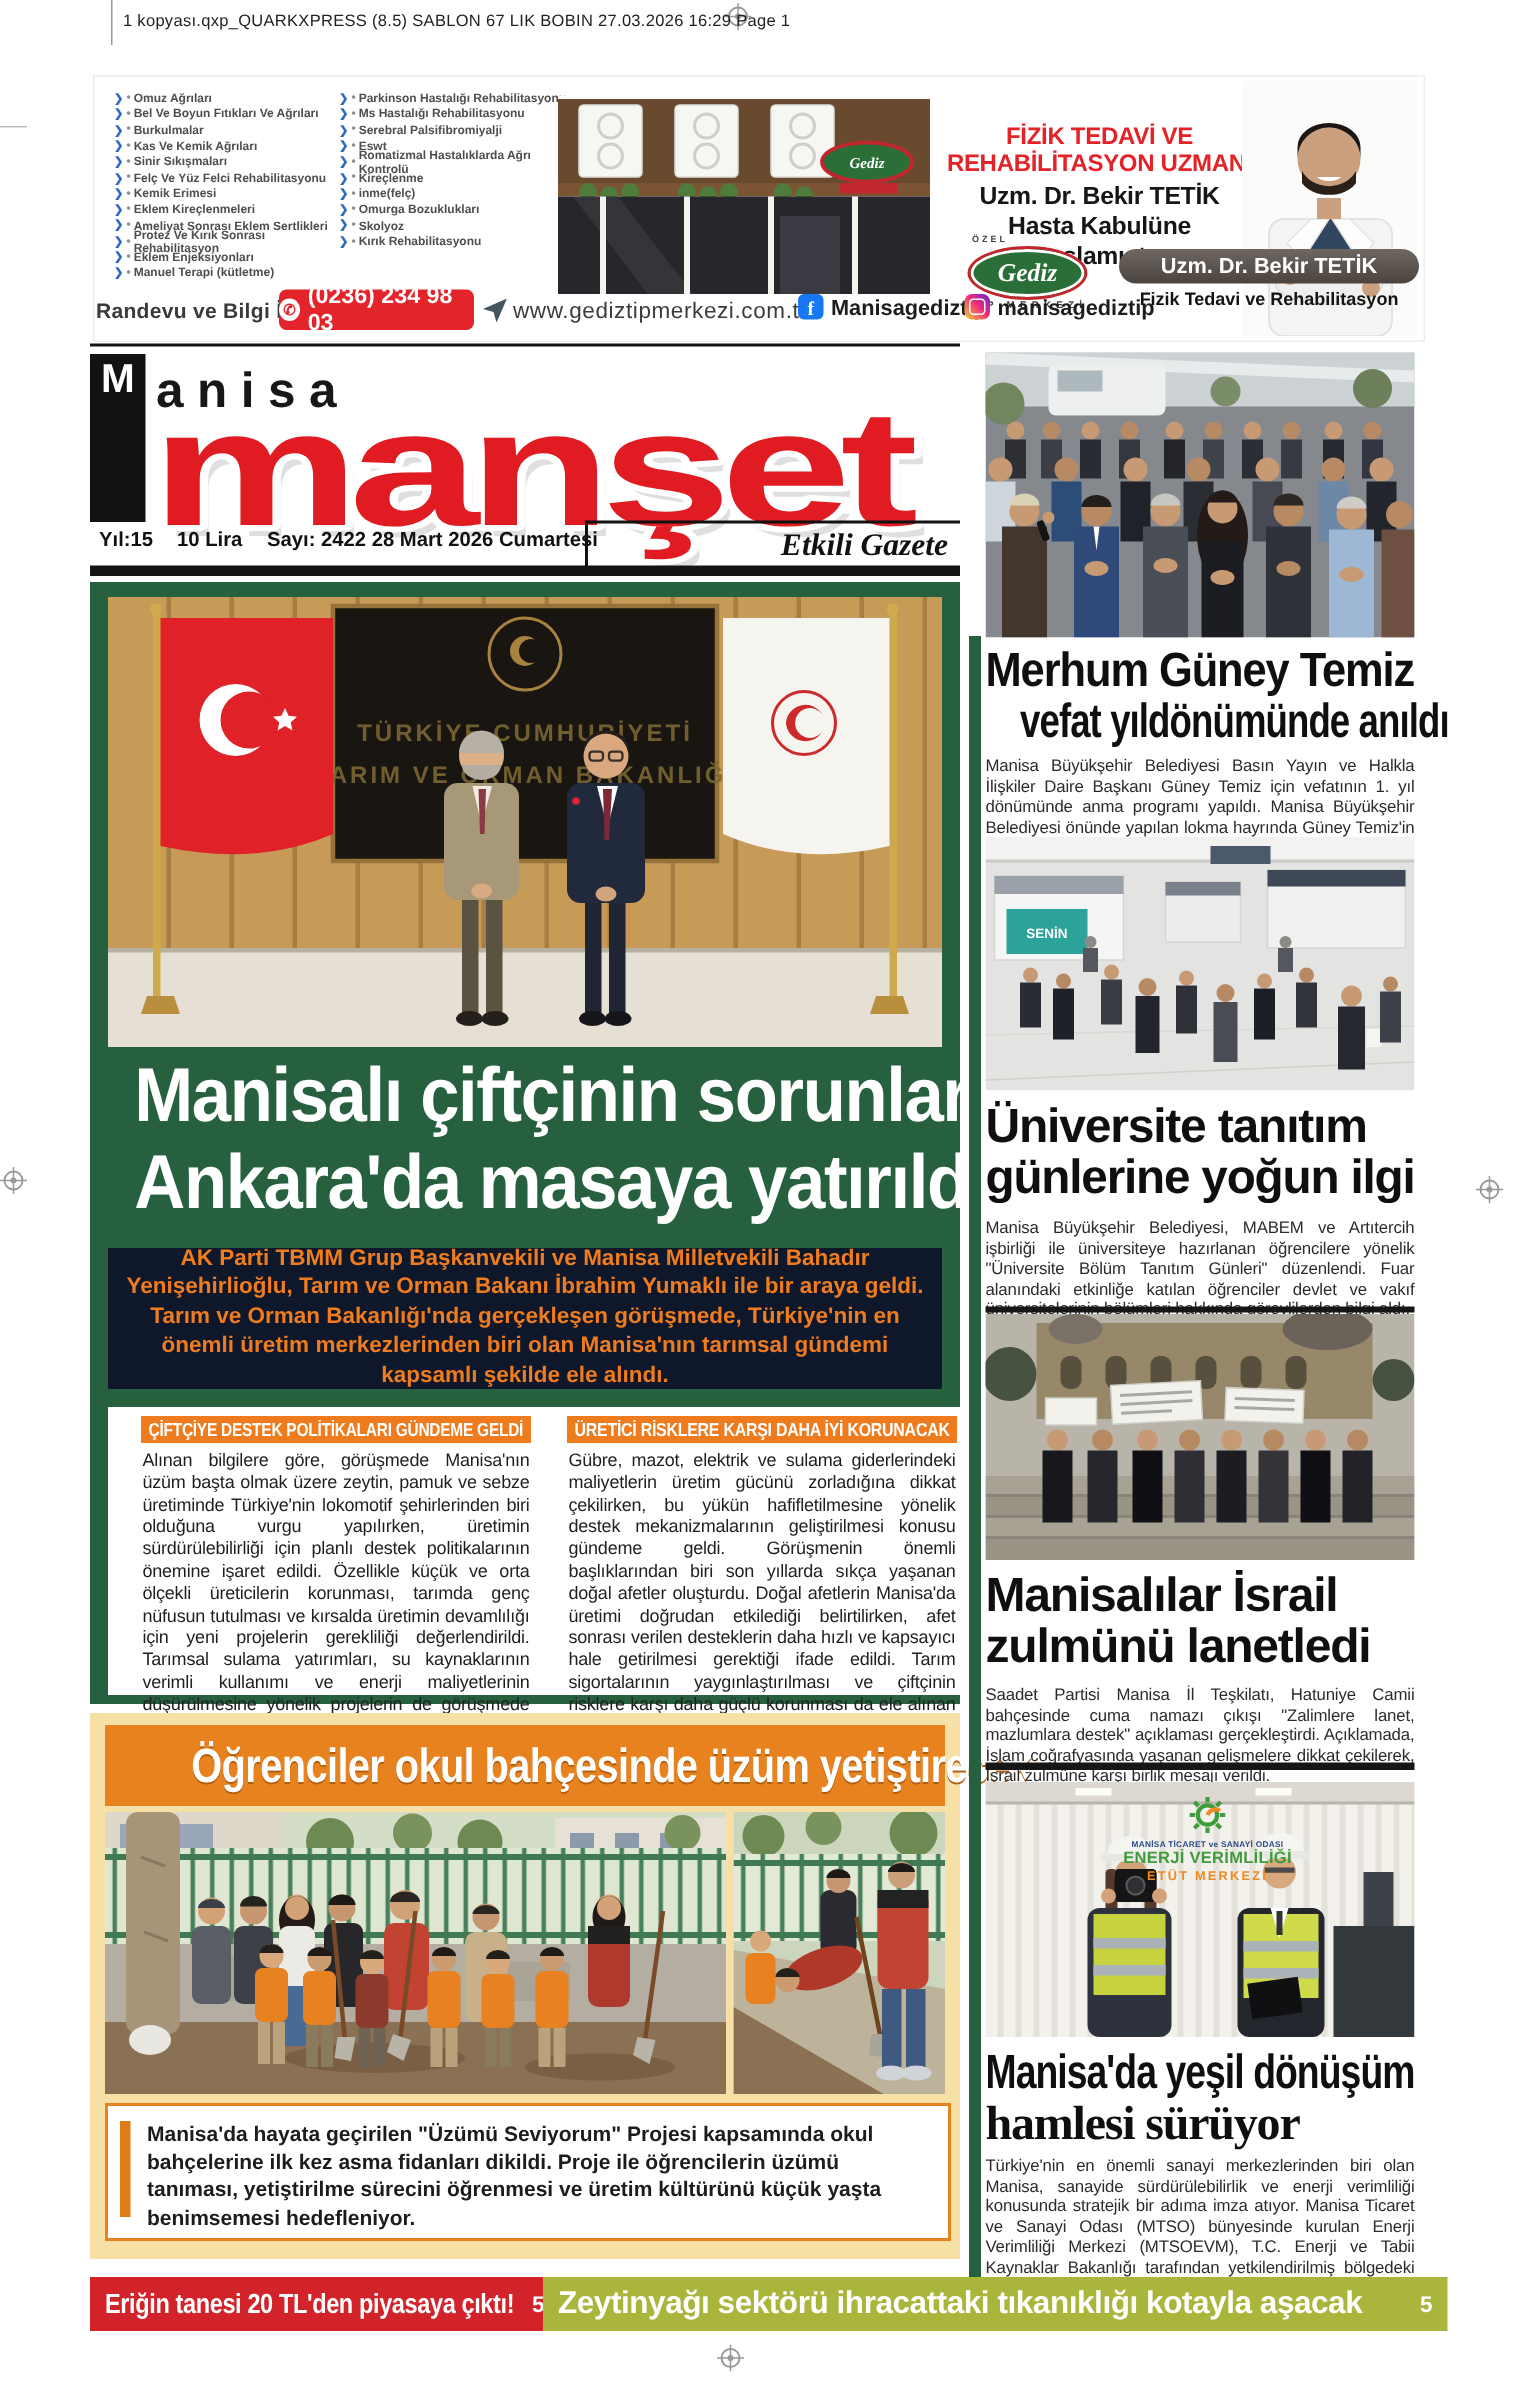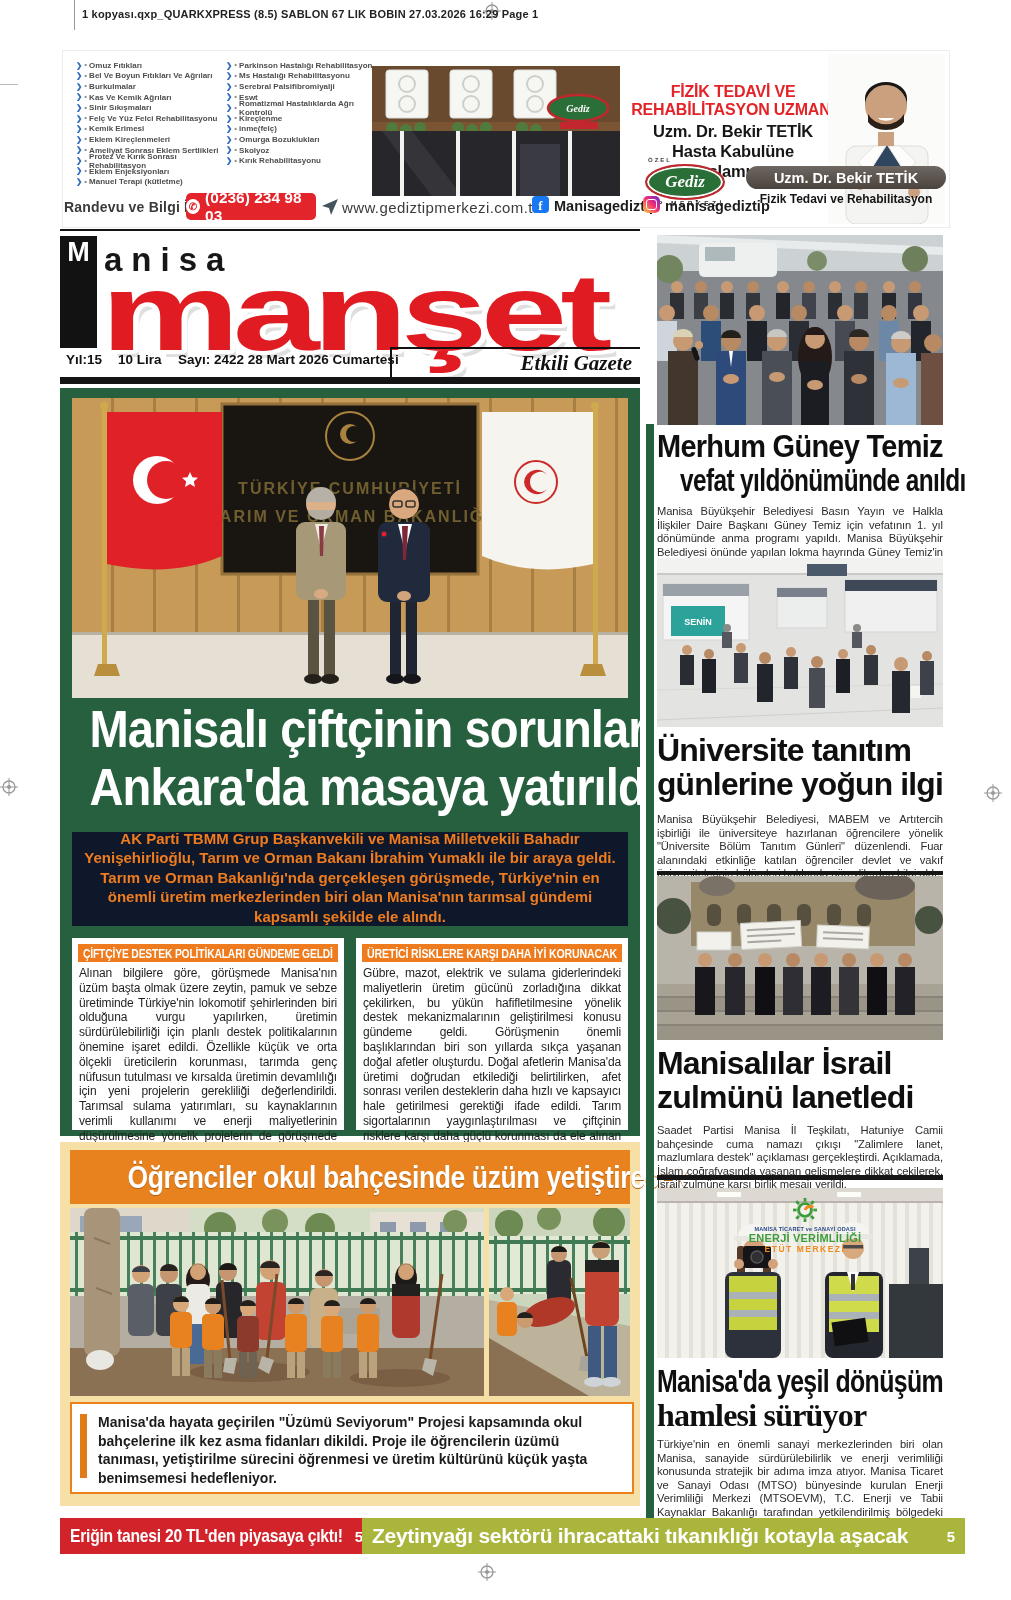--- a/index.html
+++ b/index.html
@@ -3,21 +3,21 @@
 <meta charset="utf-8">
 <style>
   html,body{margin:0;padding:0;background:#ffffff;}
   .page{position:relative;width:1011px;height:1600px;background:#fff;overflow:hidden;
         font-family:"Liberation Sans",sans-serif;-webkit-font-smoothing:antialiased;}
   .abs{position:absolute;}
   .fit{display:inline-block;white-space:nowrap;}
   .fitL{transform-origin:0 50%;}
   .fitC{transform-origin:50% 50%;}
   
-  .printline{font-size:11px;font-weight:bold;color:#222;letter-spacing:.2px;}
+  .printline{font-size:11px;font-weight:normal;color:#222;letter-spacing:.2px;}
   .tickv{width:1px;background:#999;}
   .tickh{height:1px;background:#bbb;}
   .regmark{opacity:.75;}
   
   .ad-frame{border:1px solid #ececec;background:#fff;}
   .svc{display:flex;align-items:center;height:10.6px;font-size:8px;font-weight:bold;color:#4e4e4e;}
   .svc-ch{color:#2f6bbf;font-size:7.5px;margin-right:2px;line-height:1;}
   .svc-dot{color:#8f8f8f;font-size:8px;margin-right:2px;line-height:1;}
   .ad-red{font-size:16px;line-height:19px;font-weight:bold;color:#e42328;text-align:center;letter-spacing:-.2px;}
   .ad-black{font-size:16.5px;line-height:20px;font-weight:bold;color:#161616;text-align:center;letter-spacing:-.2px;}
@@ -47,21 +47,21 @@
   .mh-box{background:#121212;color:#fff;text-align:center;font-weight:bold;font-size:27px;line-height:32px;}
   .mh-anisa{font-size:33px;font-weight:bold;color:#171717;letter-spacing:9px;}
   .mh-info{font-size:13.5px;font-weight:bold;color:#111;}
   .etkili-frame{border-top:2.5px solid #111;border-left:2.5px solid #111;text-align:right;padding:2px 8px 0 0;}
   .etkili{font-family:"Liberation Serif",serif;font-style:italic;font-weight:bold;font-size:21px;color:#111;}
   
   .green-bg{background:#27603f;}
   .main-hl{width:568px;text-align:center;font-size:51px;line-height:56px;font-weight:bold;color:#fff;letter-spacing:-1px;}
   .lede-box{background:#0f172a;display:flex;align-items:flex-end;}
   .lede{font-size:15px;line-height:19.5px;font-weight:bold;color:#ef7c1e;text-align:center;padding:0 12px;}
-  .col-box{background:#fff;}
+  .col-box{background:#fff;padding-left:16px;}
   .kicker-bar{background:#ee7b1d;height:18px;line-height:18px;padding:0 5px;overflow:visible;}
   .kicker{font-size:12.5px;font-weight:bold;color:#fff;letter-spacing:-.2px;}
   .col-body{font-size:12px;line-height:14.8px;color:#1f1f1f;text-align:justify;letter-spacing:-.15px;}
   
   .rc-h{font-weight:bold;color:#0f0f0f;font-size:32px;line-height:34px;letter-spacing:-.8px;}
   .rc-b{width:286px;font-size:11.2px;line-height:13.6px;color:#2b2b2b;text-align:justify;letter-spacing:-.1px;}
   .divider{background:#161616;}
   .energy-logo{width:130px;text-align:center;}
   .el-1{font-size:5.5px;font-weight:bold;color:#2b4a8a;letter-spacing:.2px;}
   .el-2{font-size:11px;font-weight:bold;color:#3f9c3c;letter-spacing:.2px;}
@@ -116,21 +116,21 @@
 
   <div class="abs printline" style="left:82px;top:8px">1 kopyası.qxp_QUARKXPRESS (8.5) SABLON 67 LIK BOBIN 27.03.2026 16:29 Page 1</div>
 
   <div class="abs ad-frame" style="left:62px;top:50px;width:886px;height:176px"></div>
 
   <div class="abs" style="left:76px;top:60px;width:150px">
 
   <div class="svc">
         <span class="svc-ch">❯</span>
         <span class="svc-dot">•</span>
-        <span class="svc-t">Omuz Fıtıkları</span>
+        <span class="svc-t">Omuz Ağrıları</span>
       </div>
       <div class="svc">
         <span class="svc-ch">❯</span>
         <span class="svc-dot">•</span>
         <span class="svc-t">Bel Ve Boyun Fıtıkları Ve Ağrıları</span>
       </div>
       <div class="svc">
         <span class="svc-ch">❯</span>
         <span class="svc-dot">•</span>
         <span class="svc-t">Burkulmalar</span>

